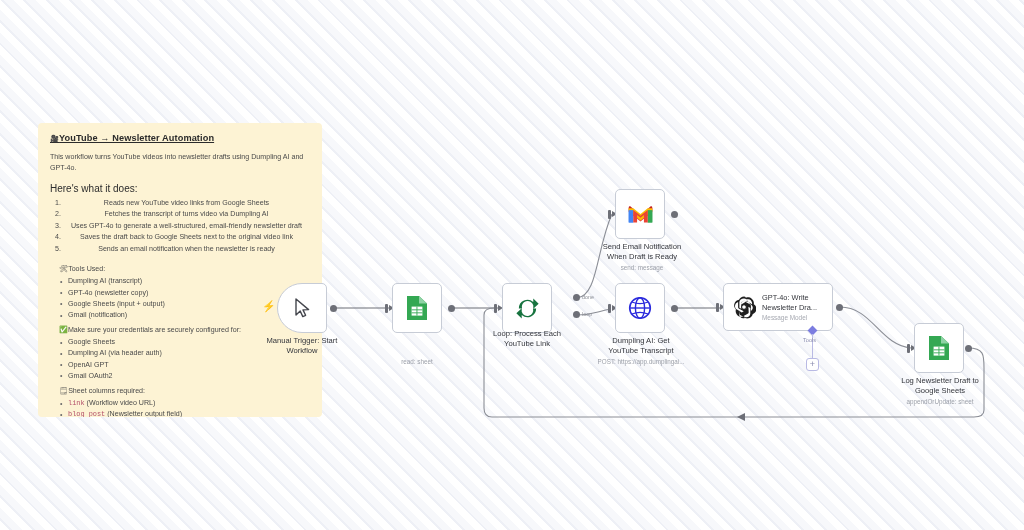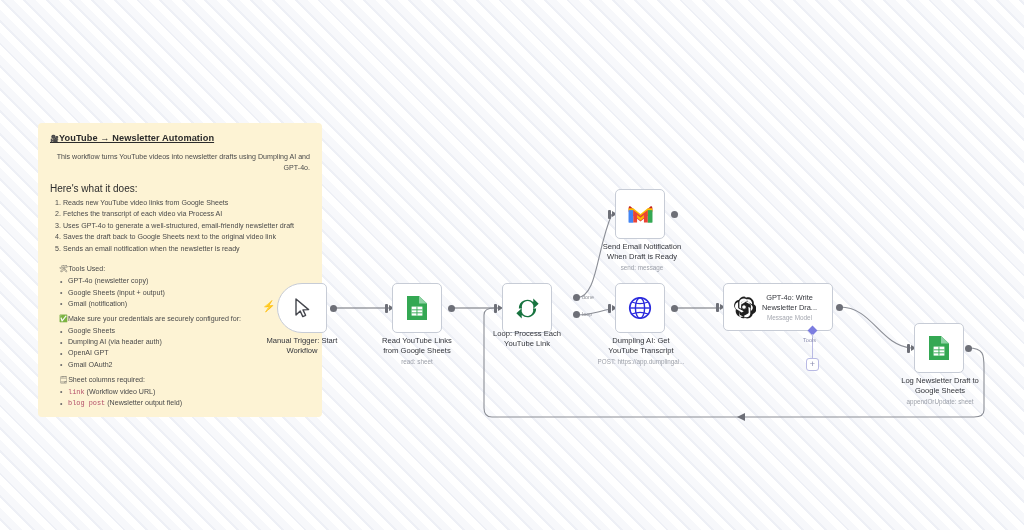--- a/index.html
+++ b/index.html
@@ -35,27 +35,27 @@
     color: #3c3c3c;
   }
   #sticky .s-title {
     font-size: 9.2px; font-weight: bold;
     color: #2b2b2b; letter-spacing: .1px;
     margin-bottom: 9px;
     text-decoration: underline;
   }
   #sticky .s-para {
     font-size: 7.1px; line-height: 1.55;
-    color: #4a4a4a; margin-bottom: 9px; text-align: right;
+    color: #4a4a4a; margin-bottom: 9px;
   }
   #sticky .s-sub {
     font-size: 10px; font-weight: normal;
     color: #2b2b2b; margin-bottom: 4px;
   }
-  #sticky ol { margin: 0 0 9px 13px; }
+  #sticky ol { margin: 0 0 9px 13px; text-align: center; }
   #sticky ol li { font-size: 7.1px; line-height: 1.62; color: #4a4a4a; }
   #sticky ul { margin: 0 0 0 11px; list-style: none; }
   #sticky ul li {
     font-size: 7.1px; line-height: 1.58; color: #4a4a4a;
     position: relative; padding-left: 7px;
   }
   #sticky ul li::before {
     content: "•"; position: absolute; left: -1px; top: -0.5px;
     color: #6b6b6b; font-size: 7px;
   }
@@ -138,21 +138,21 @@
   #n-gpt {
     position: absolute;
     left: 723px; top: 283px;
     width: 110px; height: 48px;
     background: #fff;
     border: 1px solid #c7ccd6;
     border-radius: 5px;
     display: flex; align-items: center;
     padding: 0 6px 0 8px;
   }
-  #n-gpt .gpt-txt { margin-left: 6px; text-align: center; }
+  #n-gpt .gpt-txt { margin-left: 6px; }
   #n-gpt .gpt-title {
     font-size: 7.4px; color: #33353b; font-weight: 500;
     line-height: 1.28; white-space: pre-line;
   }
   #n-gpt .gpt-sub {
     font-size: 6.4px; color: #a6a9b1; margin-top: 2px;
   }
   #tools-diamond {
     position: absolute;
     left: 809px; top: 327px;
@@ -208,30 +208,31 @@
   </svg>
 
   <div id="sticky">
     <div class="s-title">
       <span class="emo">🎥</span><span>YouTube → Newsletter Automation</span>
     </div>
     <div class="s-para">This workflow turns YouTube videos into newsletter drafts using Dumpling AI and GPT-4o.</div>
     <div class="s-sub">Here's what it does:</div>
     <ol>
       <li>Reads new YouTube video links from Google Sheets</li>
-      <li>Fetches the transcript of each video via Process AI</li>
+      <li>Fetches the transcript of turns video via Dumpling AI</li>
       <li>Uses GPT-4o to generate a well-structured, email-friendly newsletter draft</li>
       <li>Saves the draft back to Google Sheets next to the original video link</li>
       <li>Sends an email notification when the newsletter is ready</li>
     </ol>
 
     <div class="s-emo-head">
       <span class="emo">🛠</span><span>Tools Used:</span>
     </div>
     <ul>
+      <li>Dumpling AI (transcript)</li>
       <li>GPT-4o (newsletter copy)</li>
       <li>Google Sheets (input + output)</li>
       <li>Gmail (notification)</li>
     </ul>
 
     <div class="s-emo-head">
       <span class="emo">✅</span><span>Make sure your credentials are securely configured for:</span>
     </div>
     <ul>
       <li>Google Sheets</li>
@@ -271,22 +272,20 @@
     <svg width="22" height="26" viewBox="0 0 22 26">
       <path d="M1,1 L13,1 L21,8.6 L21,25 L1,25 Z" fill="#34a853"></path>
       <path d="M13,1 L21,8.6 L13,8.6 Z" fill="#8fd3a5"></path>
       <rect x="5.6" y="11.6" width="10.8" height="9" fill="#ffffff"></rect>
       <rect x="5.6" y="14.4" width="10.8" height="0.9" fill="#34a853"></rect>
       <rect x="5.6" y="17.4" width="10.8" height="0.9" fill="#34a853"></rect>
       <rect x="10.5" y="11.6" width="0.9" height="9" fill="#34a853"></rect>
     </svg>
   </div>
   <div class="port" style="left:448px; top:305px;"></div>
-  <div class="caption" style="left:362px; top:336px; width:110px;">Read YouTube Links
-from Google Sheets</div>
   <div class="subcap" style="left:362px; top:358px; width:110px;">read: sheet</div>
 
   <div class="in-bar" style="left:494px; top:304px;"></div>
   <div class="in-arrow" style="left:498px; top:305px;"></div>
   <div class="node node-sq" style="left:502px; top:283px;">
     <svg width="25" height="25" viewBox="0 0 26 26">
       <path d="M4,13 A9,9 0 0,1 19,6.3 L19,2.6 L24.6,8 L19,13.2 L19,9.6
                A6,6 0 0,0 7.3,13 Z" fill="#17733f"></path>
       <path d="M22,13 A9,9 0 0,1 7,19.7 L7,23.4 L1.4,18 L7,12.8 L7,16.4
                A6,6 0 0,0 18.7,13 Z" fill="#17733f"></path>

